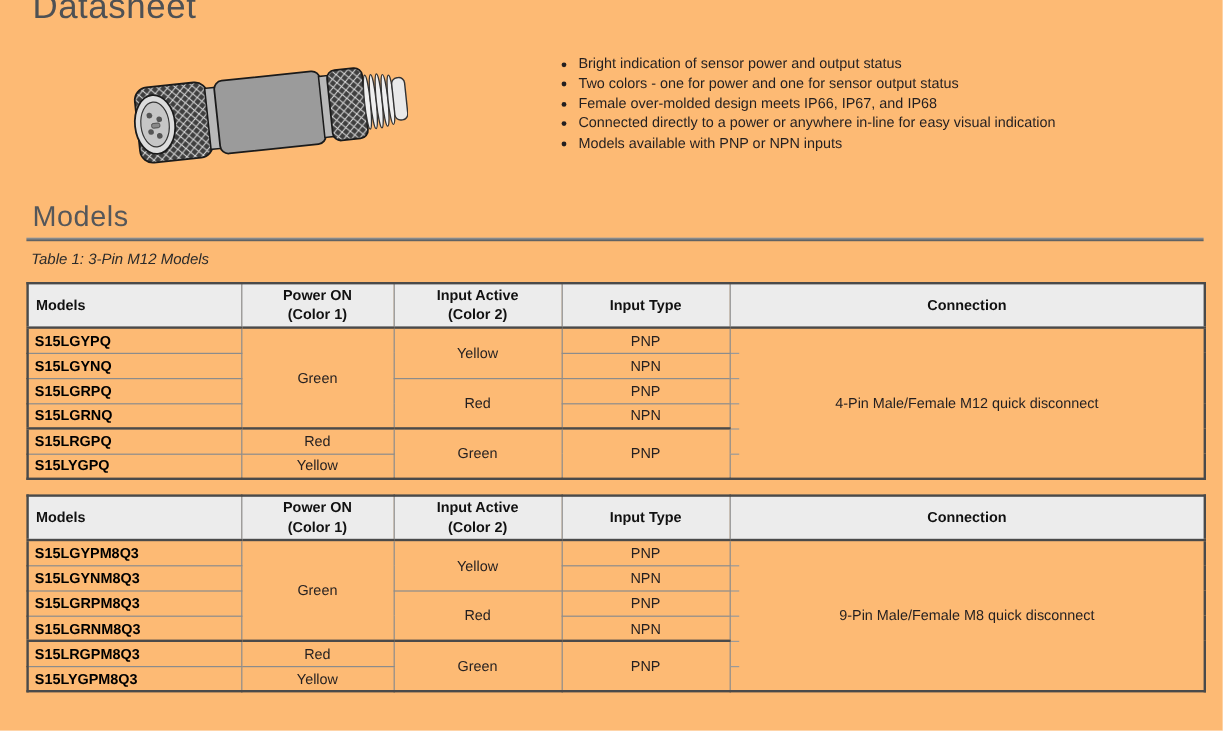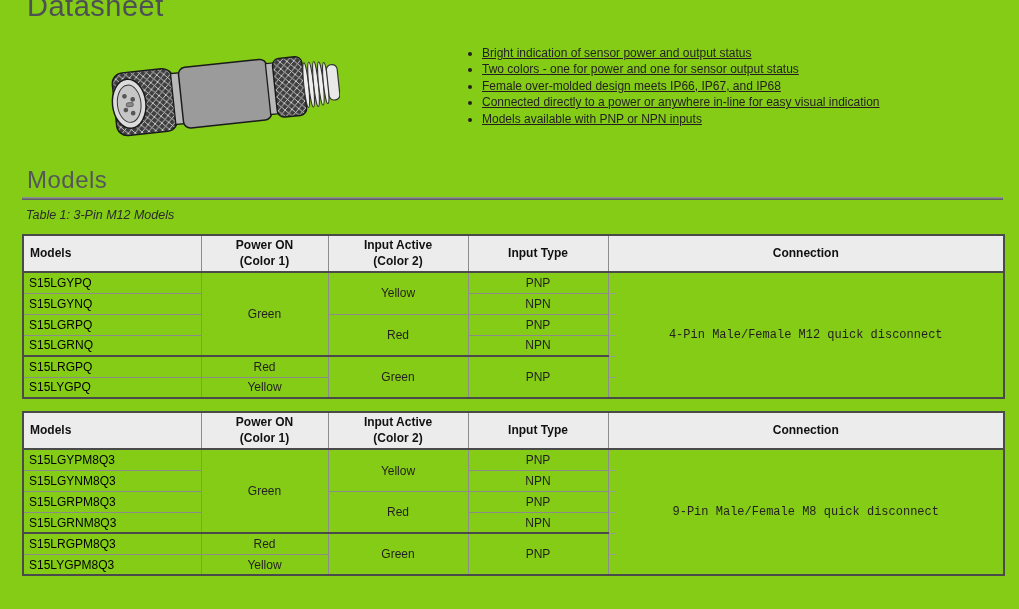--- a/index.html
+++ b/index.html
@@ -1,21 +1,21 @@
 <!DOCTYPE html>
 <html><head>
 <meta charset="utf-8">
 <style>
   * { margin: 0; padding: 0; box-sizing: border-box; }
   html, body { background: #fff; }
   body { font-family: "Liberation Sans", sans-serif; color: #1d1d1f; }
   .page {
     position: relative;
     width: 1019px; height: 609px;
-    background: #84cc16;
+    background: #fdba74;
     overflow: hidden;
   }
   
   h1.doc-title {
     margin: -9px 0 0 27px;
     font-size: 29px; line-height: 31px;
     font-weight: normal; letter-spacing: 0.5px;
     color: #4e5154;
   }
   h2.section-title {
@@ -31,21 +31,20 @@
   }
   
   .hero { display: flex; align-items: flex-start; margin-top: 25px; }
   .hero-image { margin-left: 104px; width: 236px; flex: 0 0 auto; }
   ul.features {
     margin: -2px 0 0 122px;
     padding-left: 20px;
     list-style: disc;
     font-size: 12px; line-height: 16.4px;
     color: #231f20;
-    text-decoration: underline;
   }
   
   .table-caption {
     margin: 8px 0 0 26px;
     font-size: 12.5px; font-style: italic;
     color: #2b2b2b;
   }
   .cap-2 { margin-top: 17px; }
   
   table.models-table {
@@ -68,24 +67,24 @@
     line-height: 1.3;
     color: #111;
   }
   .models-table th.h-left { text-align: left; padding-left: 6px; }
   .models-table td {
     border: 1px solid #8c8c8c;
     height: 21px;
     padding: 0 3px;
     color: #231f20;
   }
-  .models-table td.model { font-weight: normal; padding-left: 5px; color: #000; }
+  .models-table td.model { font-weight: bold; padding-left: 5px; color: #000; }
   .models-table td.c { text-align: center; }
   .models-table td.gt { border-top: 2px solid #4a4a4a; }
-  .models-table td.conn { position: relative; text-align: center; font-family: Liberation Mono, monospace; }
+  .models-table td.conn { position: relative; text-align: center; }
   .tick {
     position: absolute; left: 0;
     width: 7px; height: 1px;
     background: #9a9a9a;
     display: block;
   }
 </style>
 </head>
 <body>
 

